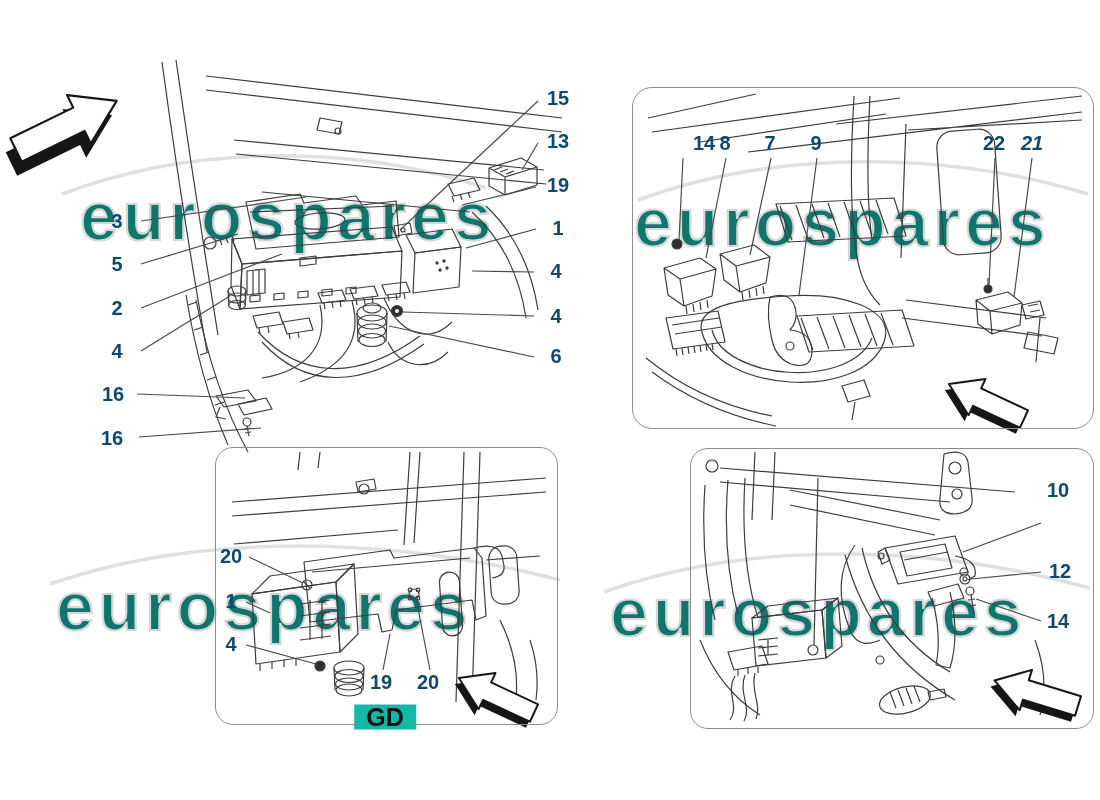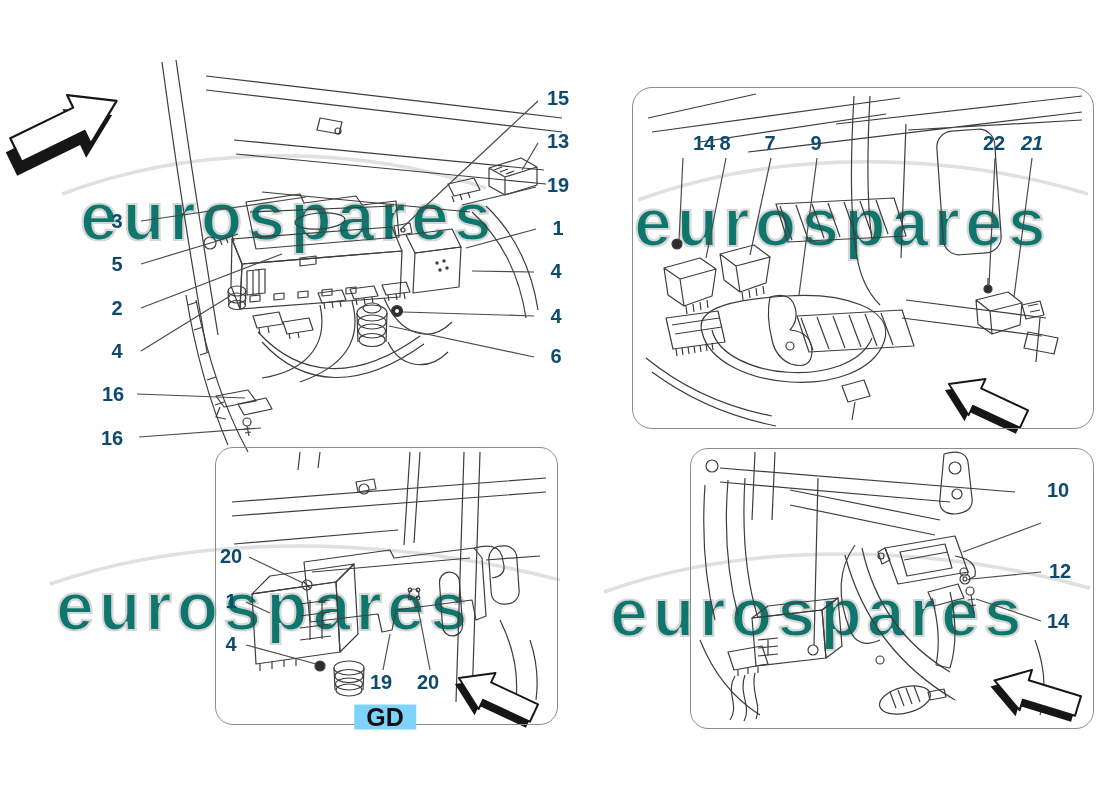--- a/index.html
+++ b/index.html
@@ -5,21 +5,21 @@
   html,body{margin:0;padding:0;background:#fff;}
   .stage{position:relative;width:1100px;height:800px;background:#fff;overflow:hidden;
          font-family:"Liberation Sans",sans-serif;}
   .wm{position:absolute;font-weight:bold;font-size:68px;letter-spacing:5px;line-height:1;
       color:#0f766e;-webkit-text-stroke:2.2px #d6d6d6;white-space:nowrap;z-index:1;}
   .artsvg{position:absolute;left:0;top:0;z-index:2;}
   .panel{position:absolute;border:1.6px solid #8d8d8d;border-radius:20px;z-index:3;}
   .callout{position:absolute;transform:translate(-50%,-50%);font-weight:bold;font-size:20px;
            color:#0c4a6e;z-index:4;line-height:1;}
   .gd{position:absolute;transform:translate(-50%,-50%);font-weight:bold;font-size:25px;color:#111;
-      background:#7dd3fc;padding:0 12px;z-index:4;line-height:1;}
+      background:#14b8a6;padding:0 12px;z-index:4;line-height:1;}
 </style>
 </head>
 <body>
 
 <div class="stage">
 
   <span class="wm" style="left:80px;top:182px;">eurospares</span>
   <span class="wm" style="left:634px;top:188px;">eurospares</span>
   <span class="wm" style="left:56px;top:572px;">eurospares</span>
   <span class="wm" style="left:610px;top:578px;">eurospares</span>

